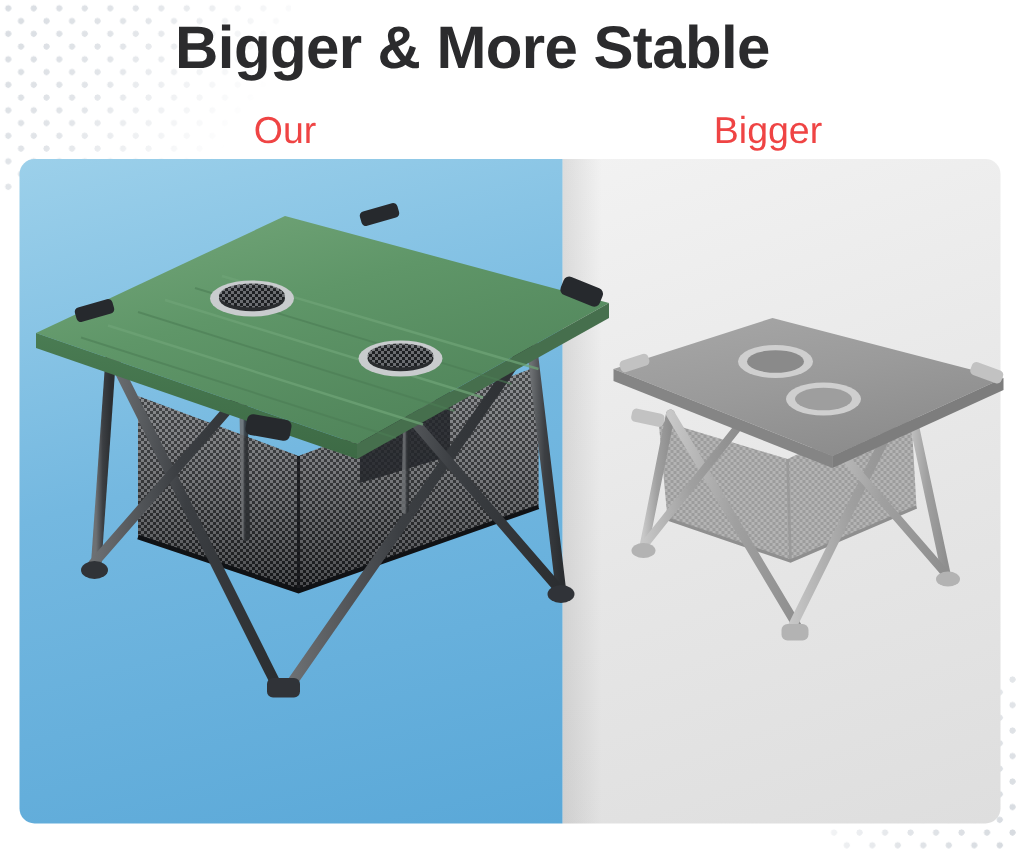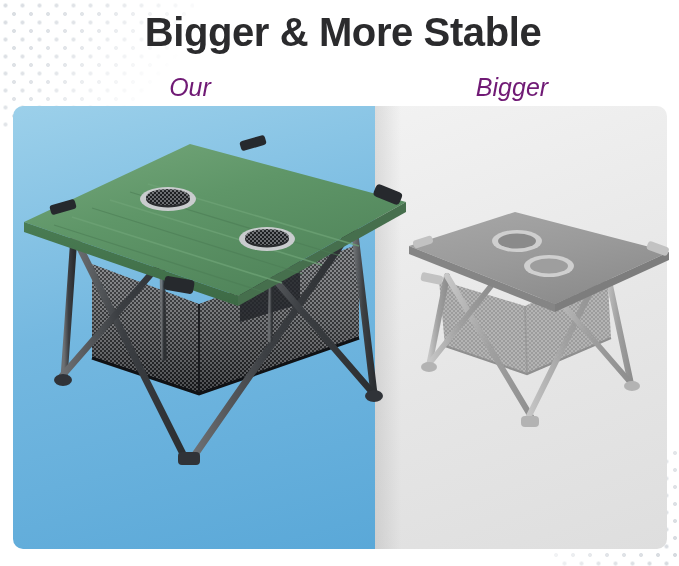--- a/index.html
+++ b/index.html
@@ -59,31 +59,29 @@
     left: 0;
     top: 7px;
     width: 630px;
     text-align: center;
     font-size: 40px;
     font-weight: bold;
     color: #2b2b2d;
     letter-spacing: -0.4px;
     line-height: 50px;
     white-space: nowrap;
-    margin-left: 28px;
   }
   .col-label {
     position: absolute;
     top: 72px;
     font-size: 25px;
-    color: #701a75;
+    color: #ef4444;
     text-align: center;
     line-height: 30px;
     white-space: nowrap;
-    font-style: italic;
   }
   .col-label-our   { left: 90px;  width: 200px; }
   .col-label-other { left: 412px; width: 200px; }
 
   
   .panels {
     position: absolute;
     left: 13px;
     top: 106px;
     width: 654px;

